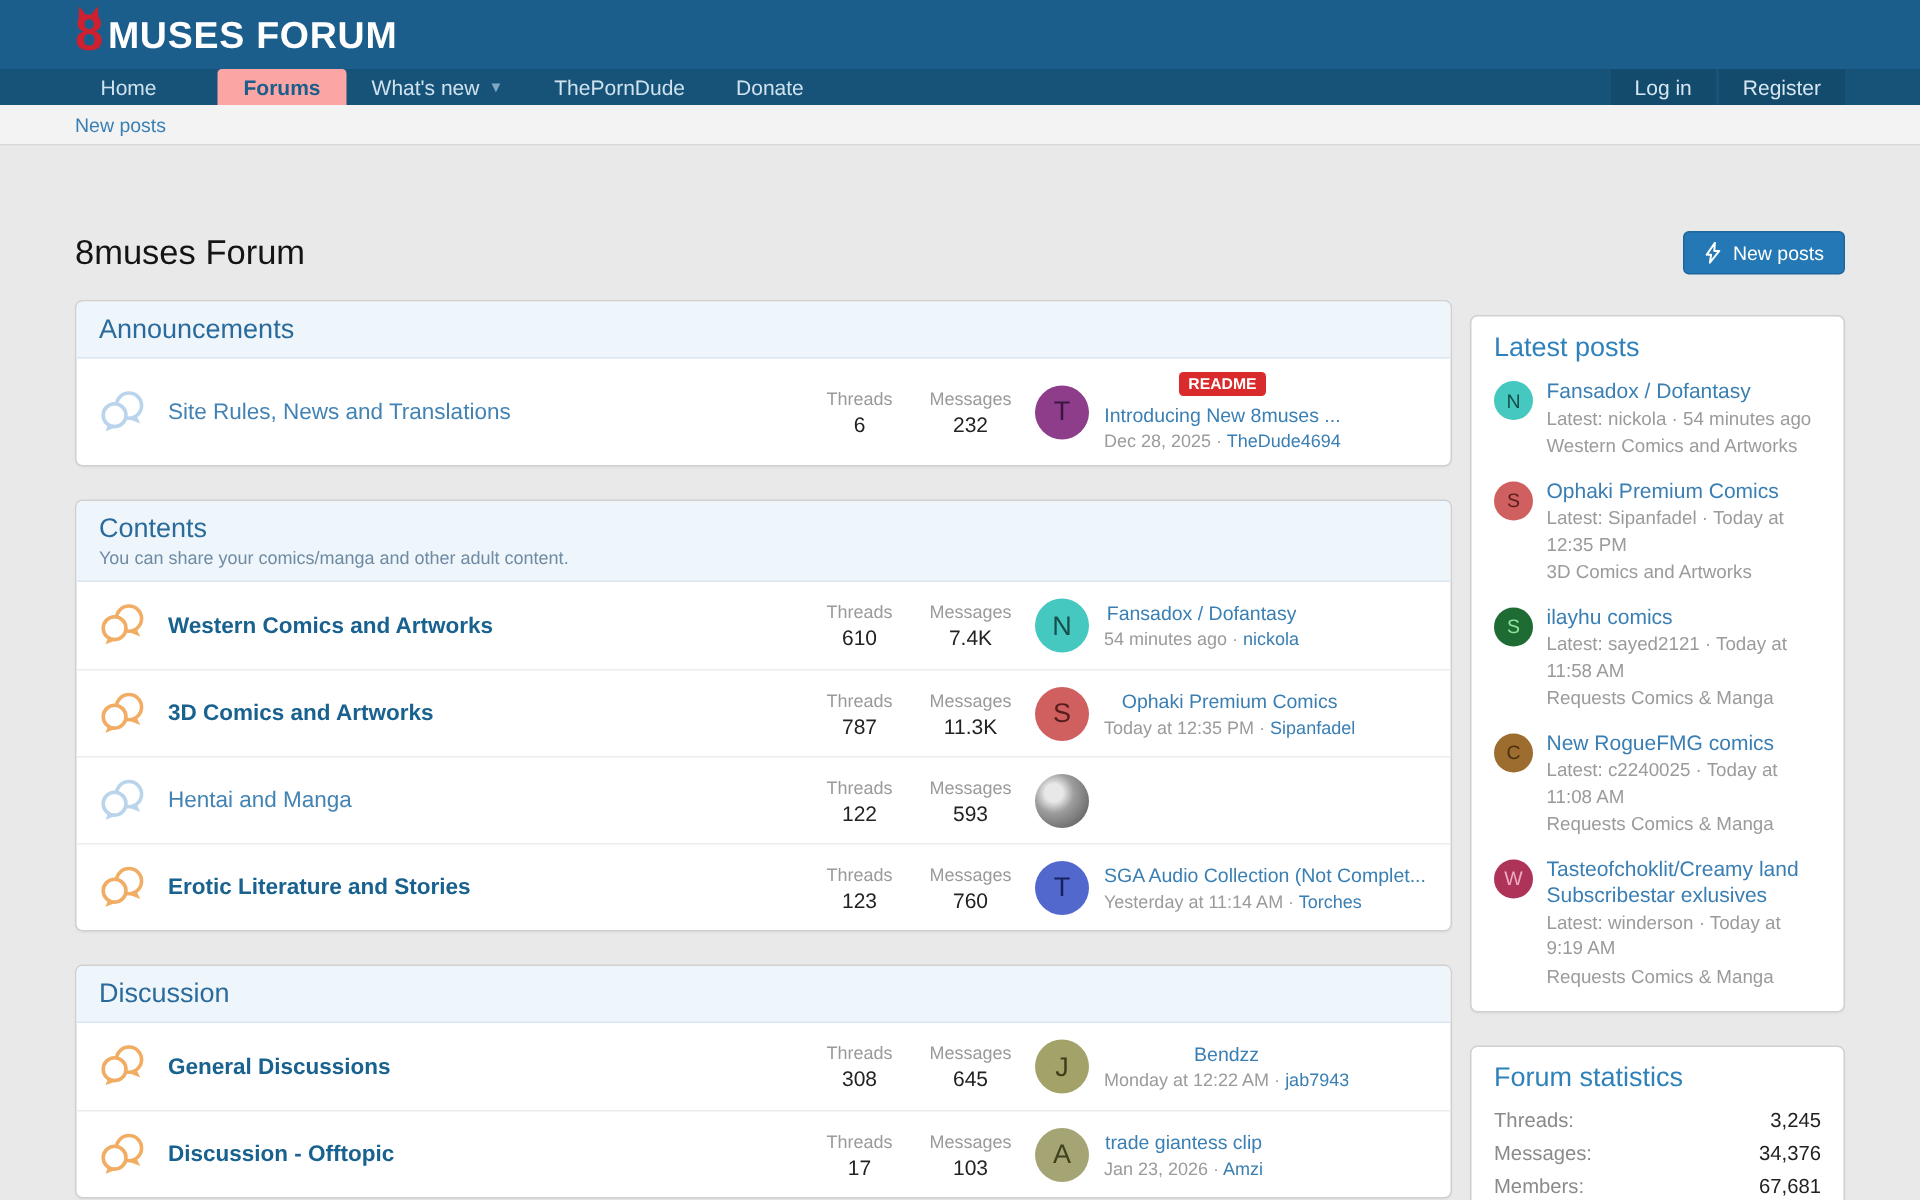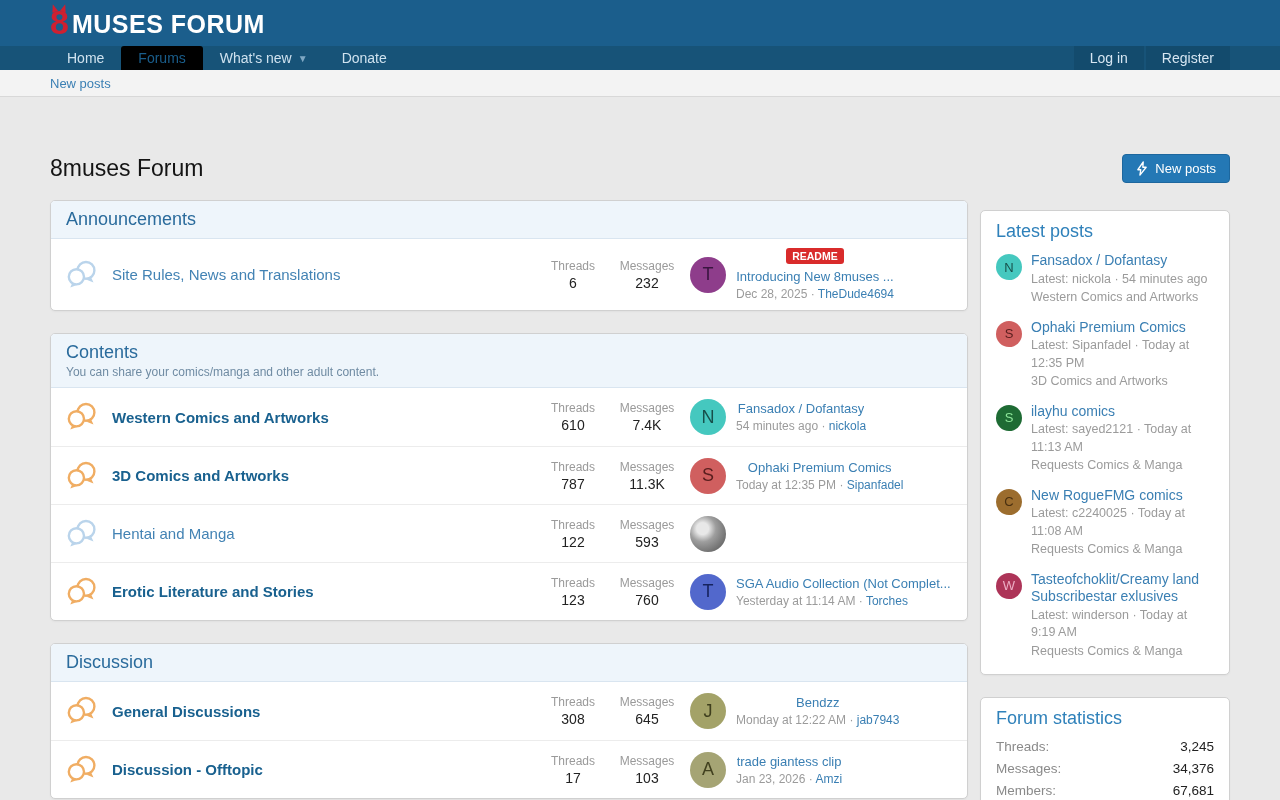--- a/index.html
+++ b/index.html
@@ -14,21 +14,21 @@
   .hdr-top { background:#1b5e8c; height:46px; display:flex; align-items:center; padding:0 50px; }
   .logo { display:flex; align-items:flex-end; gap:4px; }
   .logo-8 { position:relative; color:#cf2030; font-size:34px; font-weight:bold; line-height:0.82; letter-spacing:-1px; }
   .logo-8 .horn { position:absolute; top:-5px; width:0; height:0; border-style:solid; }
   .logo-8 .horn.l { left:1px;  border-width:0 3px 8px 3px; border-color:transparent transparent #cf2030 transparent; transform:rotate(-18deg); }
   .logo-8 .horn.r { right:1px; border-width:0 3px 8px 3px; border-color:transparent transparent #cf2030 transparent; transform:rotate(18deg); }
   .logo-text { color:#fff; font-size:25px; font-weight:bold; letter-spacing:0.5px; line-height:1; }
 
   .hdr-nav { background:#175378; height:24px; display:flex; align-items:stretch; padding:0 50px; }
   .tab { display:flex; align-items:center; gap:6px; padding:0 17px; color:#cfe2ef; font-size:14px; }
-  .tab.active { background:#000000; color:#1a5e8c; font-weight:normal; border-radius:3px 3px 0 0; }
+  .tab.active { background:#fca5a5; color:#1a5e8c; font-weight:bold; border-radius:3px 3px 0 0;margin-left:24px; }
   .hdr-nav .spacer { flex:1; }
   .auth-tab { display:flex; align-items:center; padding:0 16px; color:#d6e6f2; font-size:14px; background:#134b6d; }
   .auth-tab + .auth-tab { margin-left:2px; }
   .chev { font-size:10px; color:#7fa8c4; }
 
   .subnav { background:#f3f3f3; height:27px; display:flex; align-items:center; padding:0 50px; border-bottom:1px solid #d8d8d8; }
   .subnav a { color:#3a7fb3; font-size:13px; }
 
   
   .page { padding:57px 50px 0 50px; }
@@ -101,20 +101,21 @@
   </div>
 </div>
 
 <div class="hdr-nav">
   <a class="tab">Home</a>
   <a class="tab active">Forums</a>
   <a class="tab">
     <span>What's new</span>
     <span class="chev">▼</span>
   </a>
+  <a class="tab">ThePornDude</a>
   <a class="tab">Donate</a>
   <div class="spacer"></div>
   <a class="auth-tab">Log in</a>
   <a class="auth-tab">Register</a>
 </div>
 
 <div class="subnav">
   <a>New posts</a>
 </div>
 
@@ -372,21 +373,21 @@
             <a class="s-title">Ophaki Premium Comics</a>
             <div class="s-meta">Latest: Sipanfadel · Today at 12:35 PM</div>
             <div class="s-forum">3D Comics and Artworks</div>
           </div>
         </div>
 
         <div class="sitem">
           <a class="savatar" style="background: rgb(30, 107, 52); color: rgb(141, 230, 154);">S</a>
           <div class="s-lines">
             <a class="s-title">ilayhu comics</a>
-            <div class="s-meta">Latest: sayed2121 · Today at 11:13 AM</div>
+            <div class="s-meta">Latest: sayed2121 · Today at 11:58 AM</div>
             <div class="s-forum">Requests Comics &amp; Manga</div>
           </div>
         </div>
 
         <div class="sitem">
           <a class="savatar" style="background: rgb(156, 109, 46); color: rgb(74, 48, 16);">C</a>
           <div class="s-lines">
             <a class="s-title">New RogueFMG comics</a>
             <div class="s-meta">Latest: c2240025 · Today at 11:08 AM</div>
             <div class="s-forum">Requests Comics &amp; Manga</div>

